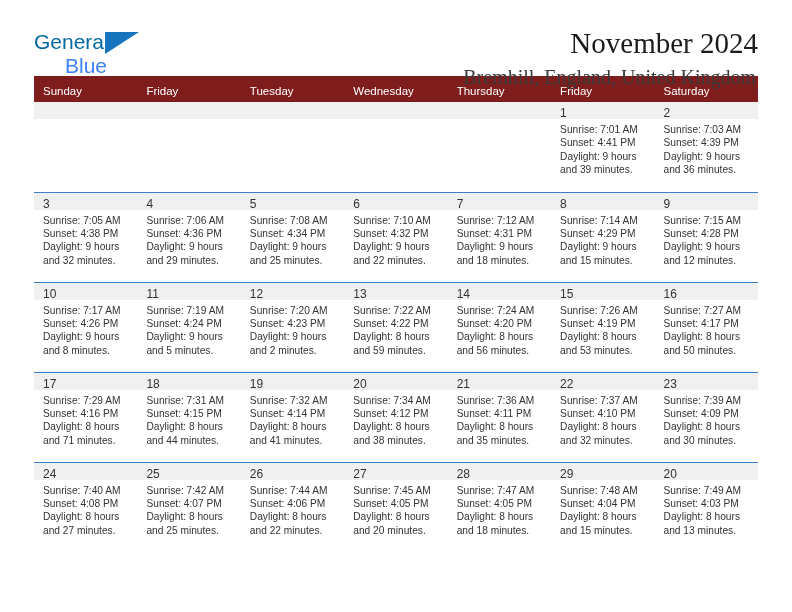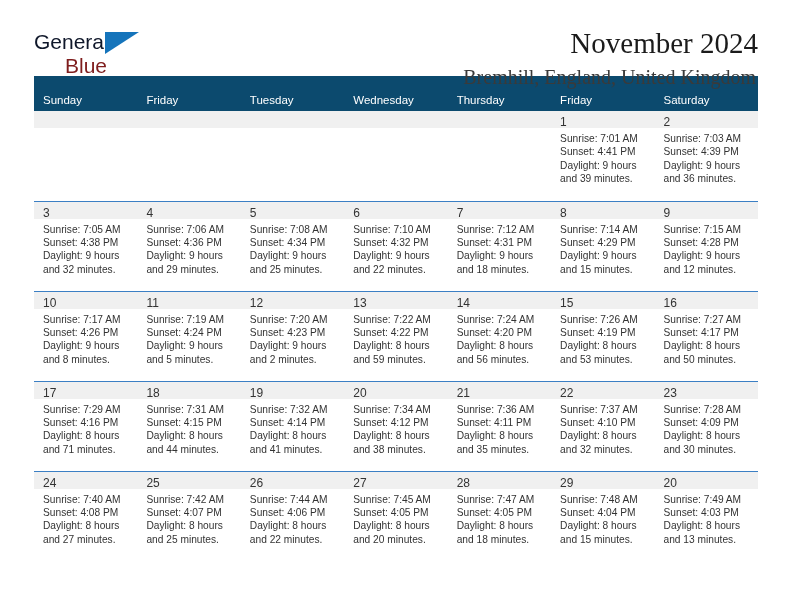--- a/index.html
+++ b/index.html
@@ -35,37 +35,37 @@
     position: relative;
     width: 130px;
     height: 52px;
     padding-top: 4px;
   }
   .brand-top {
     position: relative;
     display: block;
     font-size: 21px;
     line-height: 23px;
-    color: #0f172a;
+    color: #0369a1;
     letter-spacing: 0px;
   }
   .brand-triangle {
     position: absolute;
     left: 71px;
     top: 6px;
     width: 0;
     height: 0;
     border-left: 34px solid #1574bb;
     border-bottom: 22px solid transparent;
   }
   .brand-bottom {
     display: block;
     font-size: 21px;
     line-height: 23px;
-    color: #7f1d1d;
+    color: #3b82f6;
     margin-left: 31px;
     margin-top: 1px;
   }
   .title-block {
     text-align: right;
     padding-top: 0px;
     font-family: Liberation Serif, serif;
   }
   .cal-title {
     font-size: 29px;
@@ -83,26 +83,26 @@
   }
 
   
   .calendar {
     width: 724px;
     border-collapse: collapse;
     table-layout: fixed;
     margin-top: 8px;
   }
   .calendar th {
-    background: #0c4a6e;
+    background: #7f1d1d;
     color: #ffffff;
     font-size: 11.5px;
     font-weight: normal;
     text-align: left;
-    padding: 18px 0 5px 9px;
+    padding: 9px 0 5px 9px;
     height: 20px;
     box-sizing: border-box;
   }
   .calendar td {
     vertical-align: top;
     padding: 0;
     width: 103.43px;
     height: 90px;
     box-sizing: border-box;
     border-top: 1.6px solid #3b7fc4;
@@ -386,21 +386,21 @@
             <div class="cell-body">
               <div class="info-line">Sunrise: 7:37 AM</div>
               <div class="info-line">Sunset: 4:10 PM</div>
               <div class="info-line">Daylight: 8 hours</div>
               <div class="info-line">and 32 minutes.</div>
             </div>
           </td>
           <td>
             <div class="daynum-band"><span class="daynum">23</span></div>
             <div class="cell-body">
-              <div class="info-line">Sunrise: 7:28 AM</div>
+              <div class="info-line">Sunrise: 7:39 AM</div>
               <div class="info-line">Sunset: 4:09 PM</div>
               <div class="info-line">Daylight: 8 hours</div>
               <div class="info-line">and 30 minutes.</div>
             </div>
           </td>
         </tr>
         <tr class="week-row">
           <td>
             <div class="daynum-band"><span class="daynum">24</span></div>
             <div class="cell-body">

